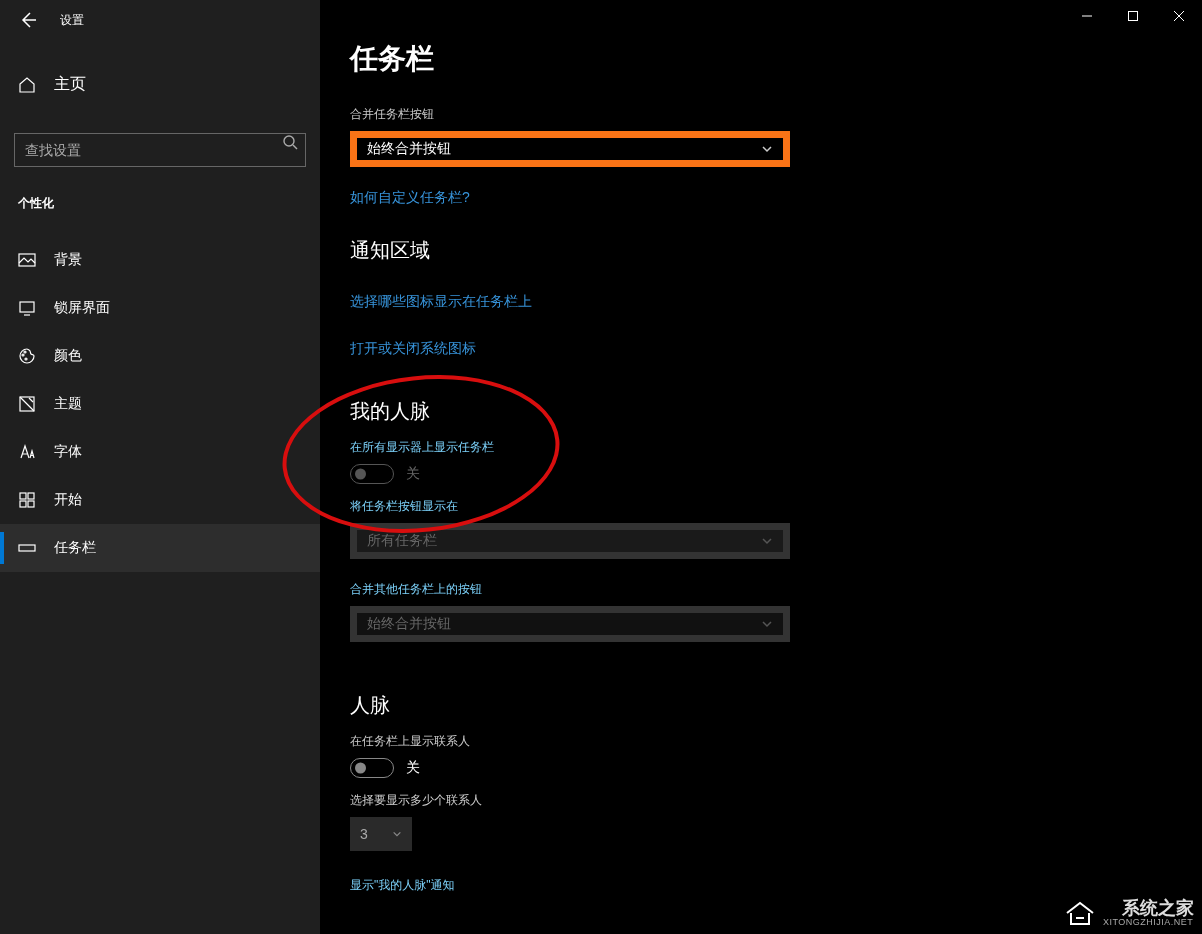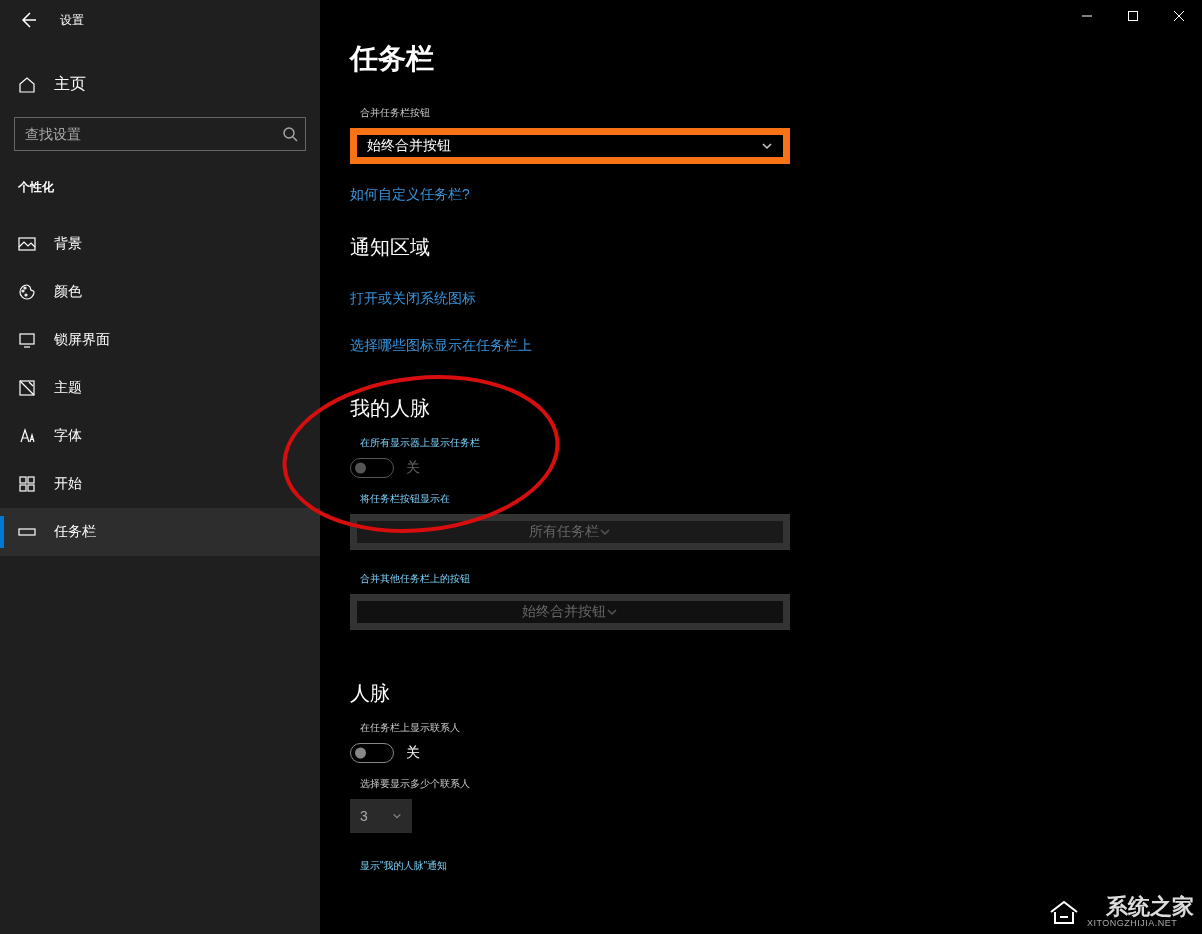--- a/index.html
+++ b/index.html
@@ -13,58 +13,58 @@
   .titlebtn { width: 46px; height: 32px; display: flex; align-items: center; justify-content: center; color: #fff; }
   .titlebtn svg { width: 10px; height: 10px; stroke: #fff; stroke-width: 1; fill: none; }
 
   
   .sb-header { height: 40px; display: flex; align-items: center; padding-left: 18px; gap: 22px; }
   .back-btn { width: 20px; height: 20px; display: flex; align-items: center; justify-content: center; }
   .sb-title { font-size: 12px; color: #fff; }
   .sb-home { display: flex; align-items: center; gap: 18px; padding: 10px 0 10px 18px; margin-top: 24px; }
   .sb-home-icon { width: 18px; height: 18px; }
   .search-wrap { margin: 12px 14px 0 14px; position: relative; }
-  .search-input { width: 100%; height: 34px; background: transparent; border: 1px solid #666; color: #f0abfc; padding: 0 34px 0 10px; font-size: 14px; }
+  .search-input { width: 100%; height: 34px; background: transparent; border: 1px solid #666; color: #f0abfc; padding: 0 34px 0 10px; font-size: 14px; margin-top: 16px; }
   .search-input::placeholder { color: #aaa; }
   .search-icon { position: absolute; right: 8px; top: 50%; transform: translateY(-50%); width: 16px; height: 16px; }
   .sb-section { margin: 28px 0 6px 18px; font-size: 12px; color: #fff; font-weight: 600; }
   .sb-items { margin-top: 18px; text-align: right; }
   .sb-item { display: flex; align-items: center; gap: 18px; height: 48px; padding-left: 18px; font-size: 14px; color: #fff; position: relative; }
   .sb-item.active { background: #2d2d2d; }
   .sb-item.active::before { content: ""; position: absolute; left: 0; top: 8px; bottom: 8px; width: 4px; background: #0078d4; }
   .sb-item .icon { width: 18px; height: 18px; flex-shrink: 0; }
   .sb-item .icon svg { width: 18px; height: 18px; stroke: #fff; fill: none; stroke-width: 1.2; }
 
   
   .page-title { font-size: 28px; font-weight: 600; margin-bottom: 28px; }
   .section-title { font-size: 20px; font-weight: 400; margin: 30px 0 14px 0; }
-  .setting-label { font-size: 10px; color: #ccc; margin: 14px 0 8px 10px; }
+  .setting-label { font-size: 12px; color: #ccc; margin: 14px 0 8px 0; }
   .setting-label.dimmed { color: #7dd3fc; }
   .dropdown { width: 440px; height: 36px; border: 7px solid #f97316; display: flex; align-items: center; justify-content: space-between; padding: 0 10px; font-size: 14px; color: #fff; background: transparent; }
-  .dropdown.dimmed { border-color: #333; color: #666; background: #1a1a1a; justify-content: center; }
+  .dropdown.dimmed { border-color: #333; color: #666; background: #1a1a1a; }
   .dropdown.dimmed.darker { background: #111; }
   .dropdown .chev { width: 12px; height: 12px; }
   .dropdown .chev svg { stroke: #ccc; fill: none; stroke-width: 1.5; }
   .dropdown.dimmed .chev svg { stroke: #555; }
   .small-dropdown { width: 62px; height: 34px; background: #2a2a2a; display: flex; align-items: center; justify-content: space-between; padding: 0 10px; font-size: 14px; color: #aaa; border: none; }
   .link { font-size: 14px; color: #3794db; margin: 29px 0; display: block; }
   .toggle-row { display: flex; align-items: center; gap: 12px; margin: 6px 0 10px 0; }
   .toggle { width: 44px; height: 20px; border: 1px solid #888; border-radius: 10px; position: relative; background: transparent; }
   .toggle.dimmed { border-color: #555; }
   .toggle .knob { width: 11px; height: 11px; border-radius: 50%; background: #888; position: absolute; left: 4px; top: 50%; transform: translateY(-50%); }
   .toggle.dimmed .knob { background: #555; }
   .toggle-label { font-size: 14px; color: #fff; }
   .toggle-label.dimmed { color: #666; }
 
   
   .annotation { position: absolute; border: 4px solid #d80e0e; border-radius: 50%; pointer-events: none; z-index: 40; }
   
   .watermark { position: absolute; right: 8px; bottom: 6px; display: flex; align-items: center; gap: 6px; color: #ddd; font-size: 12px; z-index: 60; }
   .watermark .wm-icon { width: 34px; height: 30px; }
-  .watermark .big { font-size: 22px; font-weight: 700; line-height: 1; margin-left: 19px; }
+  .watermark .big { font-size: 18px; font-weight: 700; line-height: 1; margin-left: 19px; }
   .watermark .small { font-size: 9px; letter-spacing: 0.5px; color: #aaa; }
 
   svg { display: block; }
 </style>
 </head>
 <body>
 
 <div class="window">
 
   <div class="titlebar">
@@ -122,40 +122,40 @@
           <svg viewBox="0 0 18 18">
               <rect x="1" y="3" width="16" height="12"></rect>
               <path d="M1 12 L6 7 L10 11 L13 8 L17 12"></path>
             </svg>
         </span>
         <span>背景</span>
       </div>
       <div class="sb-item">
         <span class="icon">
           <svg viewBox="0 0 18 18">
+              <rect x="2" y="3" width="14" height="10"></rect>
+              <path d="M6 16 H12"></path>
+            </svg>
+        </span>
+        <span>锁屏界面</span>
+      </div>
+      <div class="sb-item">
+        <span class="icon">
+          <svg viewBox="0 0 18 18">
               <path d="M9 2 A7 7 0 1 0 16 9 C16 7 14 8 13 7 C12 6 13 4 11 3 C10 2.5 9.5 2 9 2 Z"></path>
               <circle cx="5" cy="8" r="1"></circle>
               <circle cx="7" cy="5" r="1"></circle>
               <circle cx="8" cy="12" r="1"></circle>
             </svg>
         </span>
         <span>颜色</span>
       </div>
       <div class="sb-item">
         <span class="icon">
           <svg viewBox="0 0 18 18">
-              <rect x="2" y="3" width="14" height="10"></rect>
-              <path d="M6 16 H12"></path>
-            </svg>
-        </span>
-        <span>锁屏界面</span>
-      </div>
-      <div class="sb-item">
-        <span class="icon">
-          <svg viewBox="0 0 18 18">
               <rect x="2" y="2" width="14" height="14"></rect>
               <path d="M2 2 L16 16"></path>
               <path d="M11 3 L15 7"></path>
             </svg>
         </span>
         <span>主题</span>
       </div>
       <div class="sb-item">
         <span class="icon">
           <svg viewBox="0 0 18 18">
@@ -196,22 +196,22 @@
       <span class="chev">
         <svg viewBox="0 0 12 12">
             <path d="M2 4 L6 8 L10 4"></path>
           </svg>
       </span>
     </div>
 
     <a class="link" style="margin-top:22px;">如何自定义任务栏?</a>
 
     <h2 class="section-title">通知区域</h2>
+    <a class="link">选择哪些图标显示在任务栏上</a>
     <a class="link">打开或关闭系统图标</a>
-    <a class="link">选择哪些图标显示在任务栏上</a>
 
     <h2 class="section-title" style="margin-top:40px;">我的人脉</h2>
     <div class="setting-label dimmed">在所有显示器上显示任务栏</div>
     <div class="toggle-row">
       <div class="toggle dimmed">
           <div class="knob"></div>
         </div>
       <span class="toggle-label dimmed">关</span>
     </div>
 

